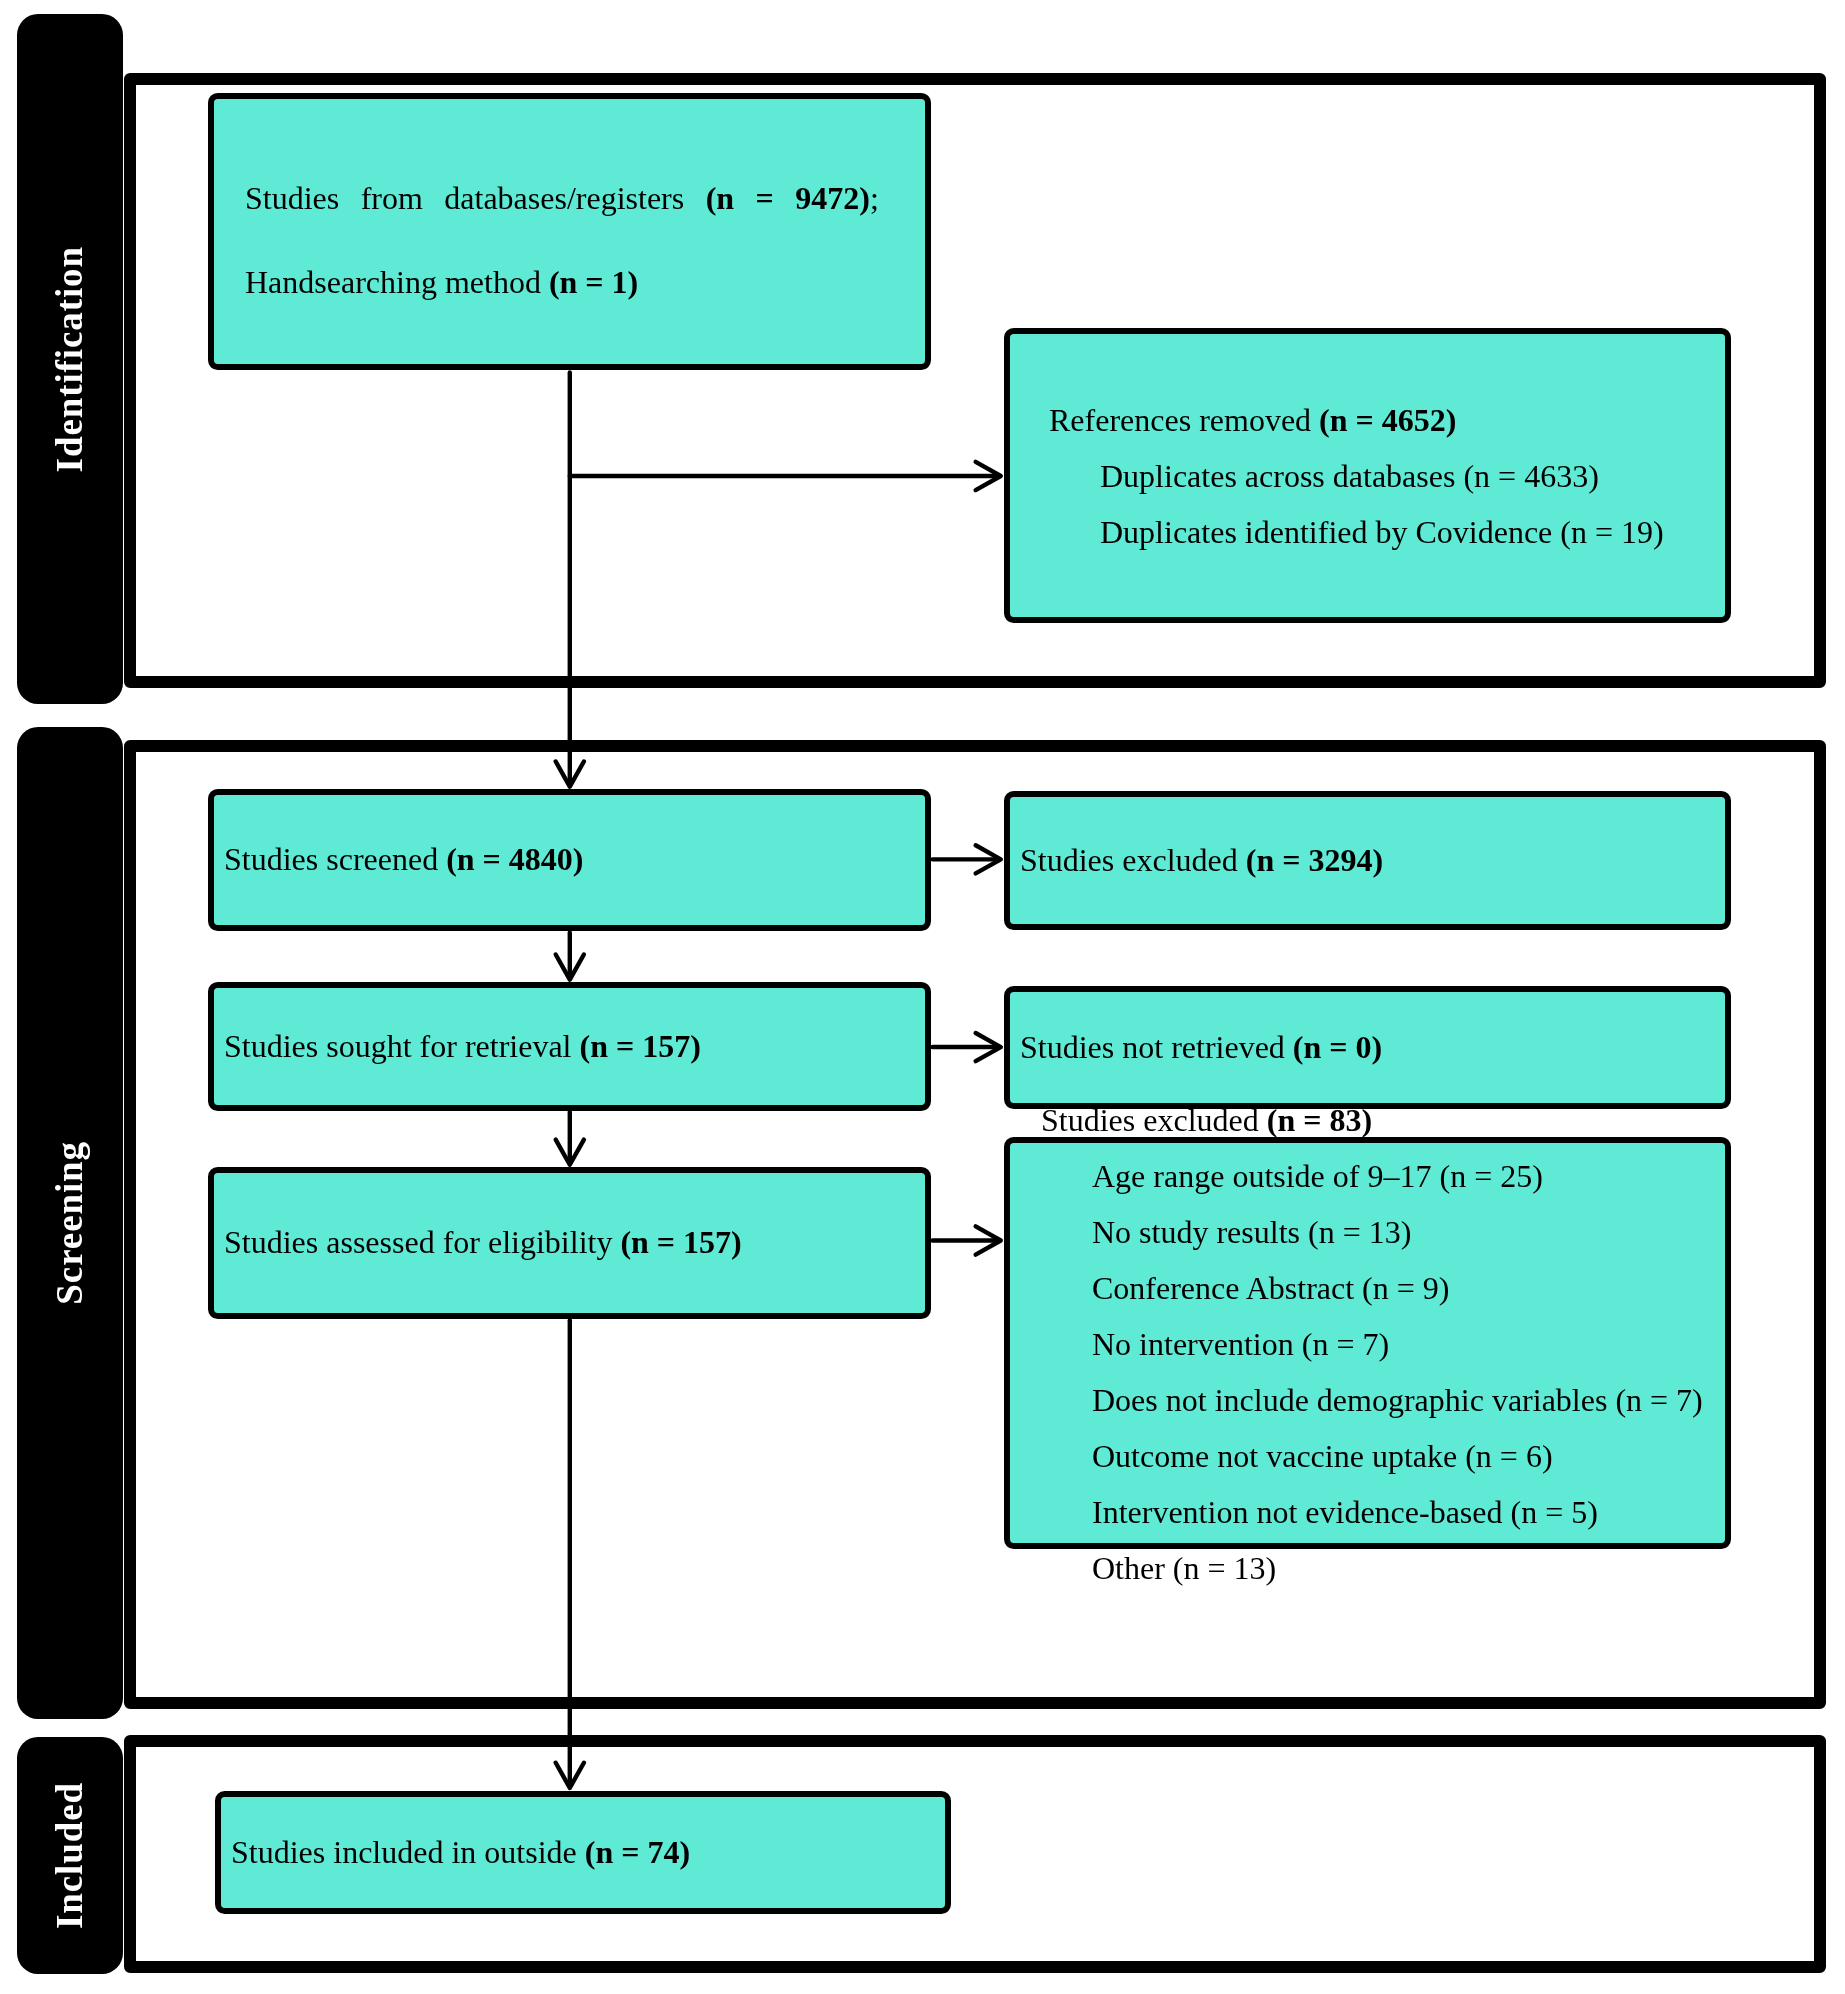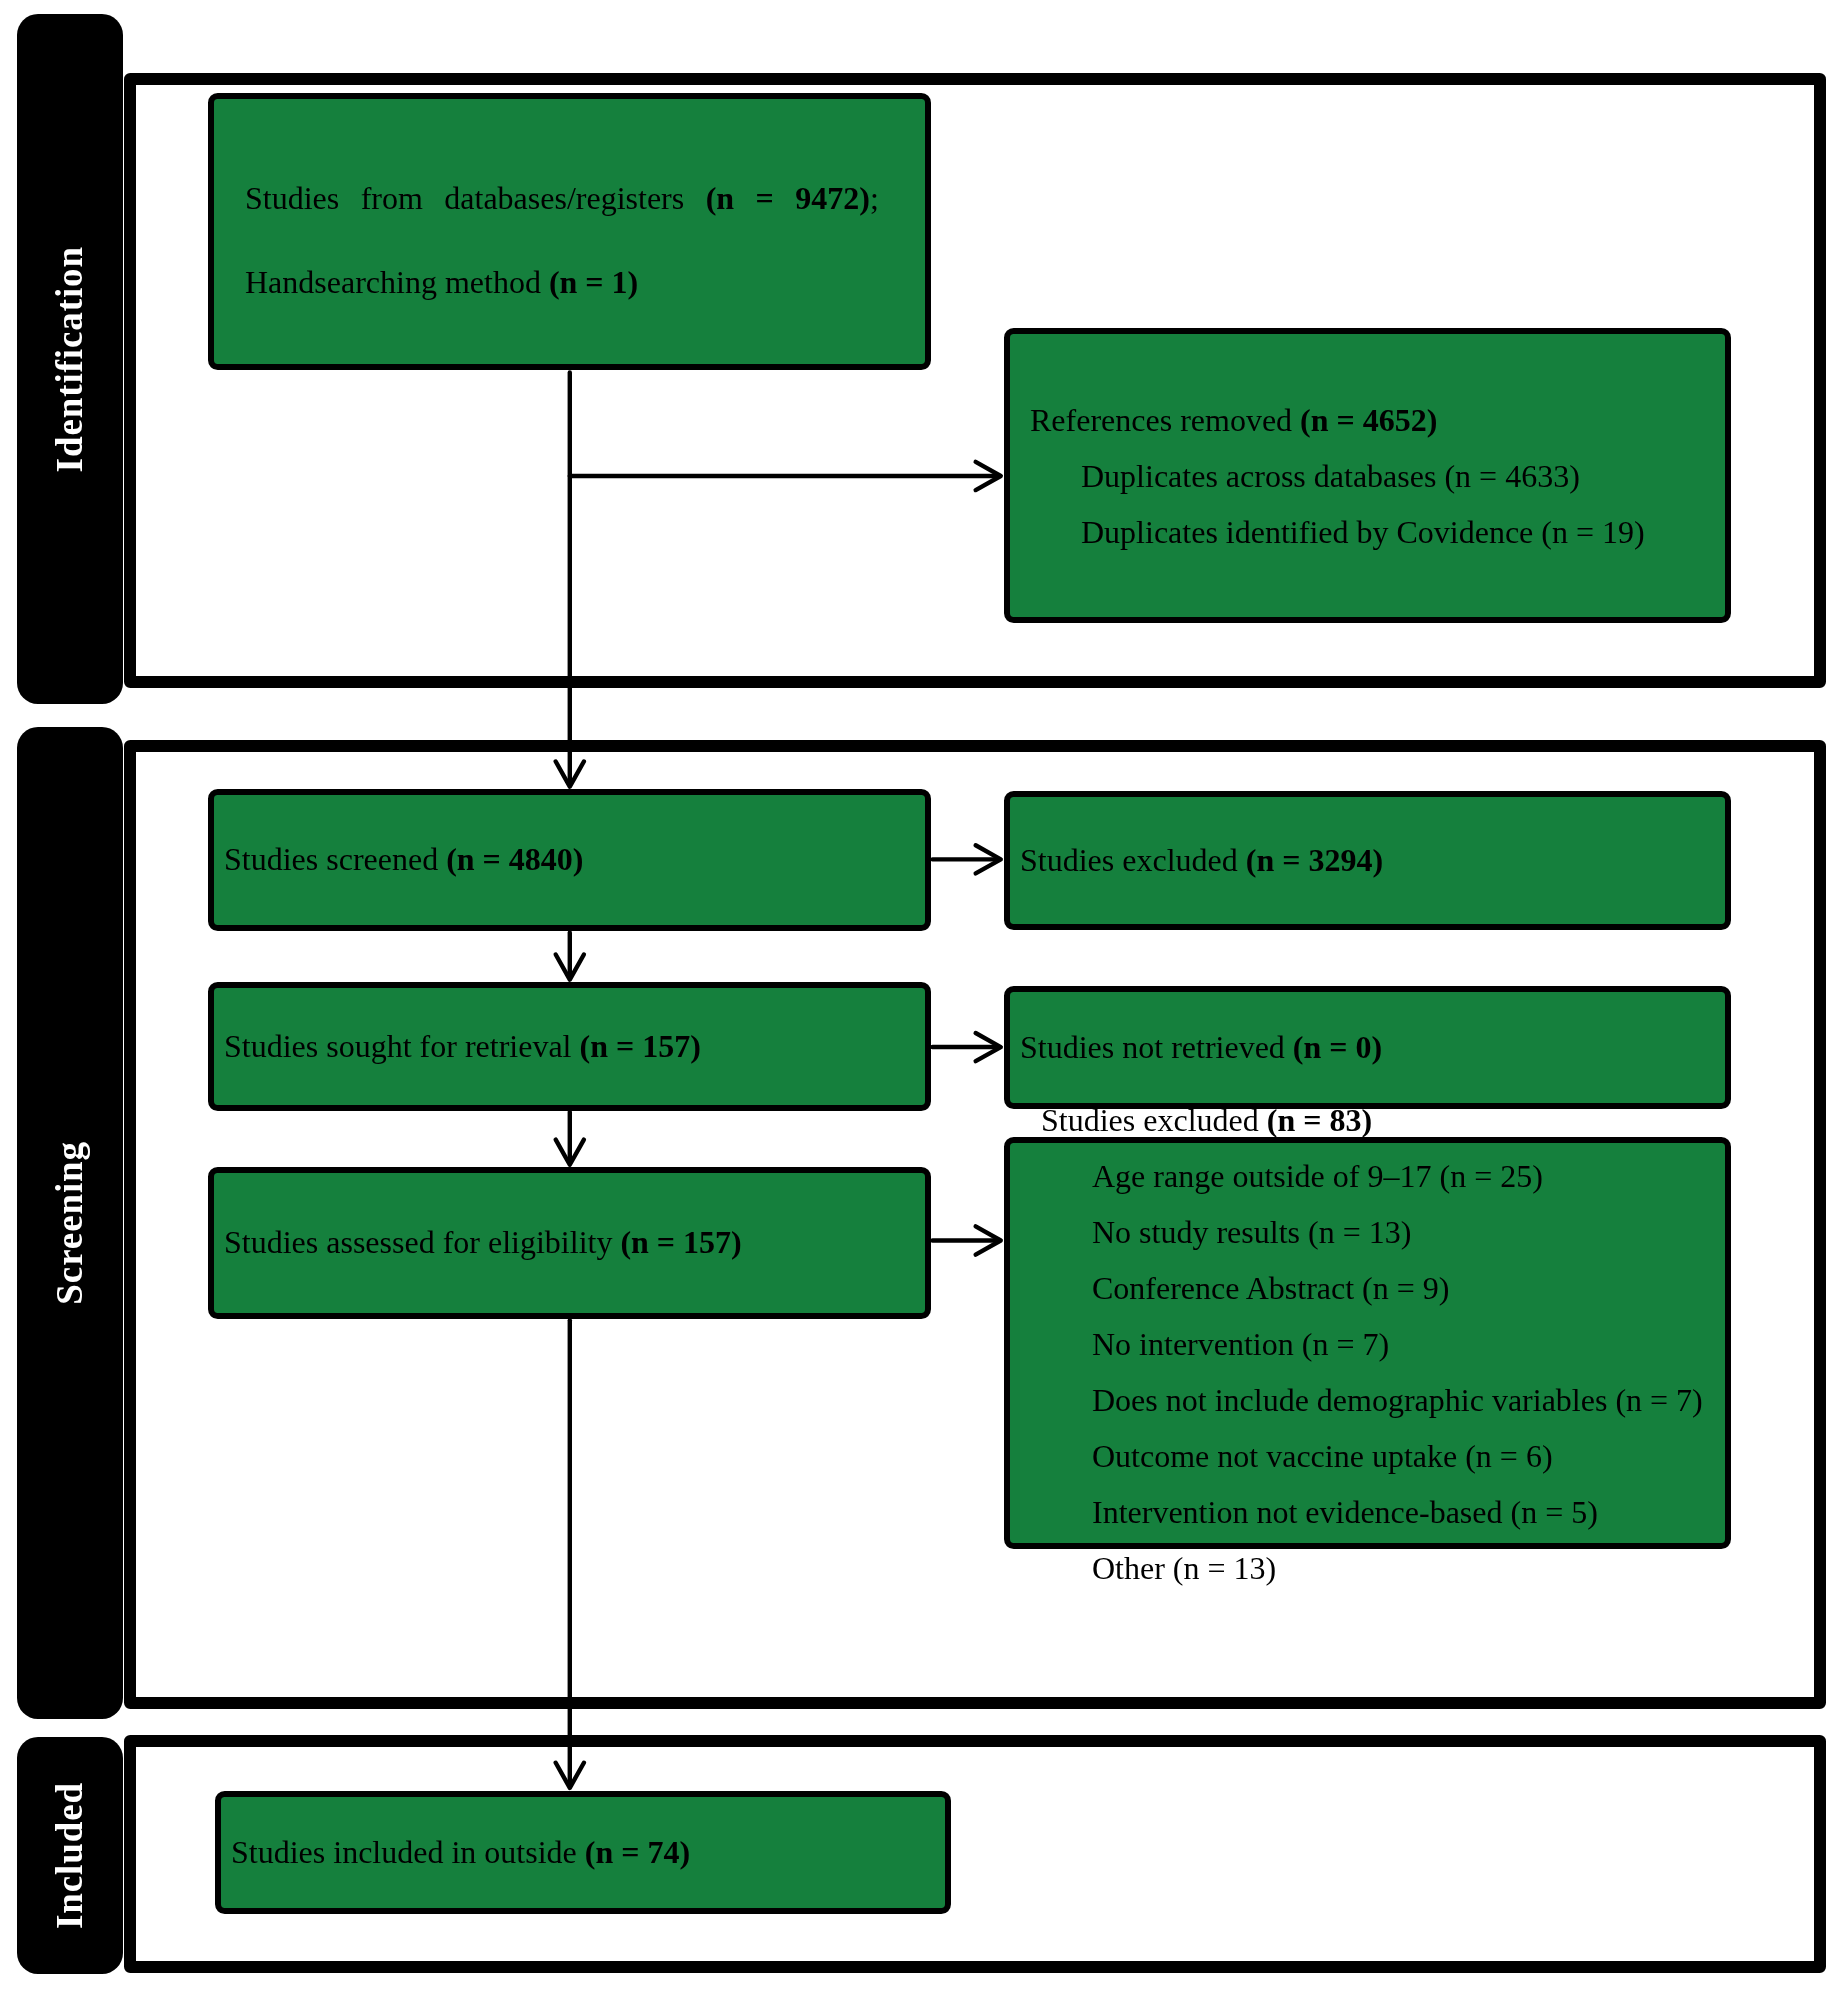--- a/index.html
+++ b/index.html
@@ -16,31 +16,31 @@
   #tab-included{top:1737px;height:237px;}
 
   
   .panel{position:absolute;left:124px;width:1702px;background:transparent;
          border:12.3px solid #000;border-radius:6.2px;box-sizing:border-box;}
   #panel-identification{top:73px;height:615px;}
   #panel-screening{top:740px;height:969px;}
   #panel-included{top:1735px;height:238px;}
 
   
-  .fbox{position:absolute;background:#15803d;border:6.6px solid #000;border-radius:9.7px;
+  .fbox{position:absolute;background:#5eead4;border:6.6px solid #000;border-radius:9.7px;
         box-sizing:border-box;font-size:32px;line-height:1.35;
         display:flex;flex-direction:column;justify-content:center;}
   .fbox .b{font-weight:bold;}
   .single{padding-left:10px;}
 
   #box-databases{left:208px;top:93px;width:723px;height:277px;padding:17.6px 31px 0 31px;}
   #box-databases .jline{line-height:84px;word-spacing:0.42em;}
   #box-databases .jline2{line-height:84px;}
 
-  #box-references-removed{left:1004px;top:328px;width:727px;height:295px;padding-left:20px;}
+  #box-references-removed{left:1004px;top:328px;width:727px;height:295px;padding-left:39px;}
   #box-references-removed .row{line-height:56px;}
   #box-references-removed .sub{margin-left:51px;}
 
   #box-screened{left:208px;top:789px;width:723px;height:142px;}
   #box-excluded-screening{left:1004px;top:791px;width:727px;height:139px;}
   #box-sought{left:208px;top:982px;width:723px;height:129px;}
   #box-not-retrieved{left:1004px;top:986px;width:727px;height:123px;}
   #box-assessed{left:208px;top:1167px;width:723px;height:152px;}
 
   #box-excluded-eligibility{left:1004px;top:1137px;width:727px;height:412px;

